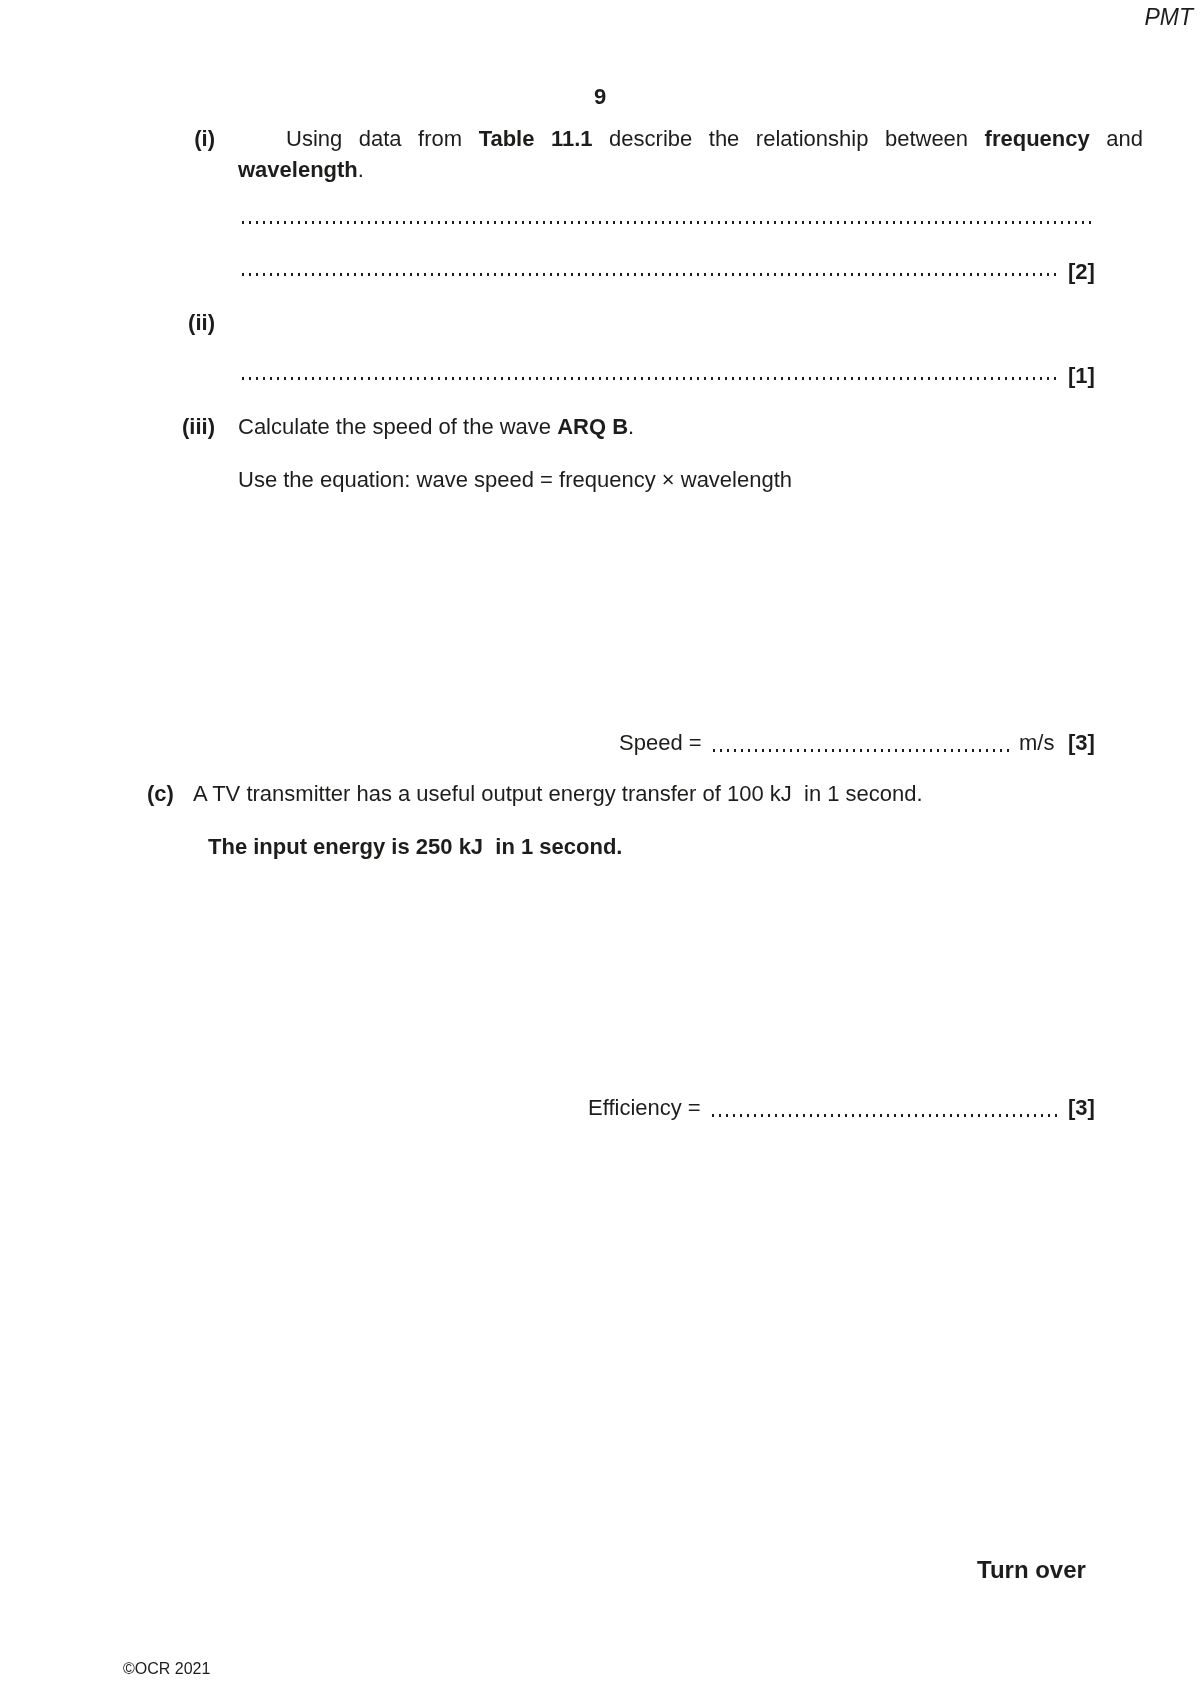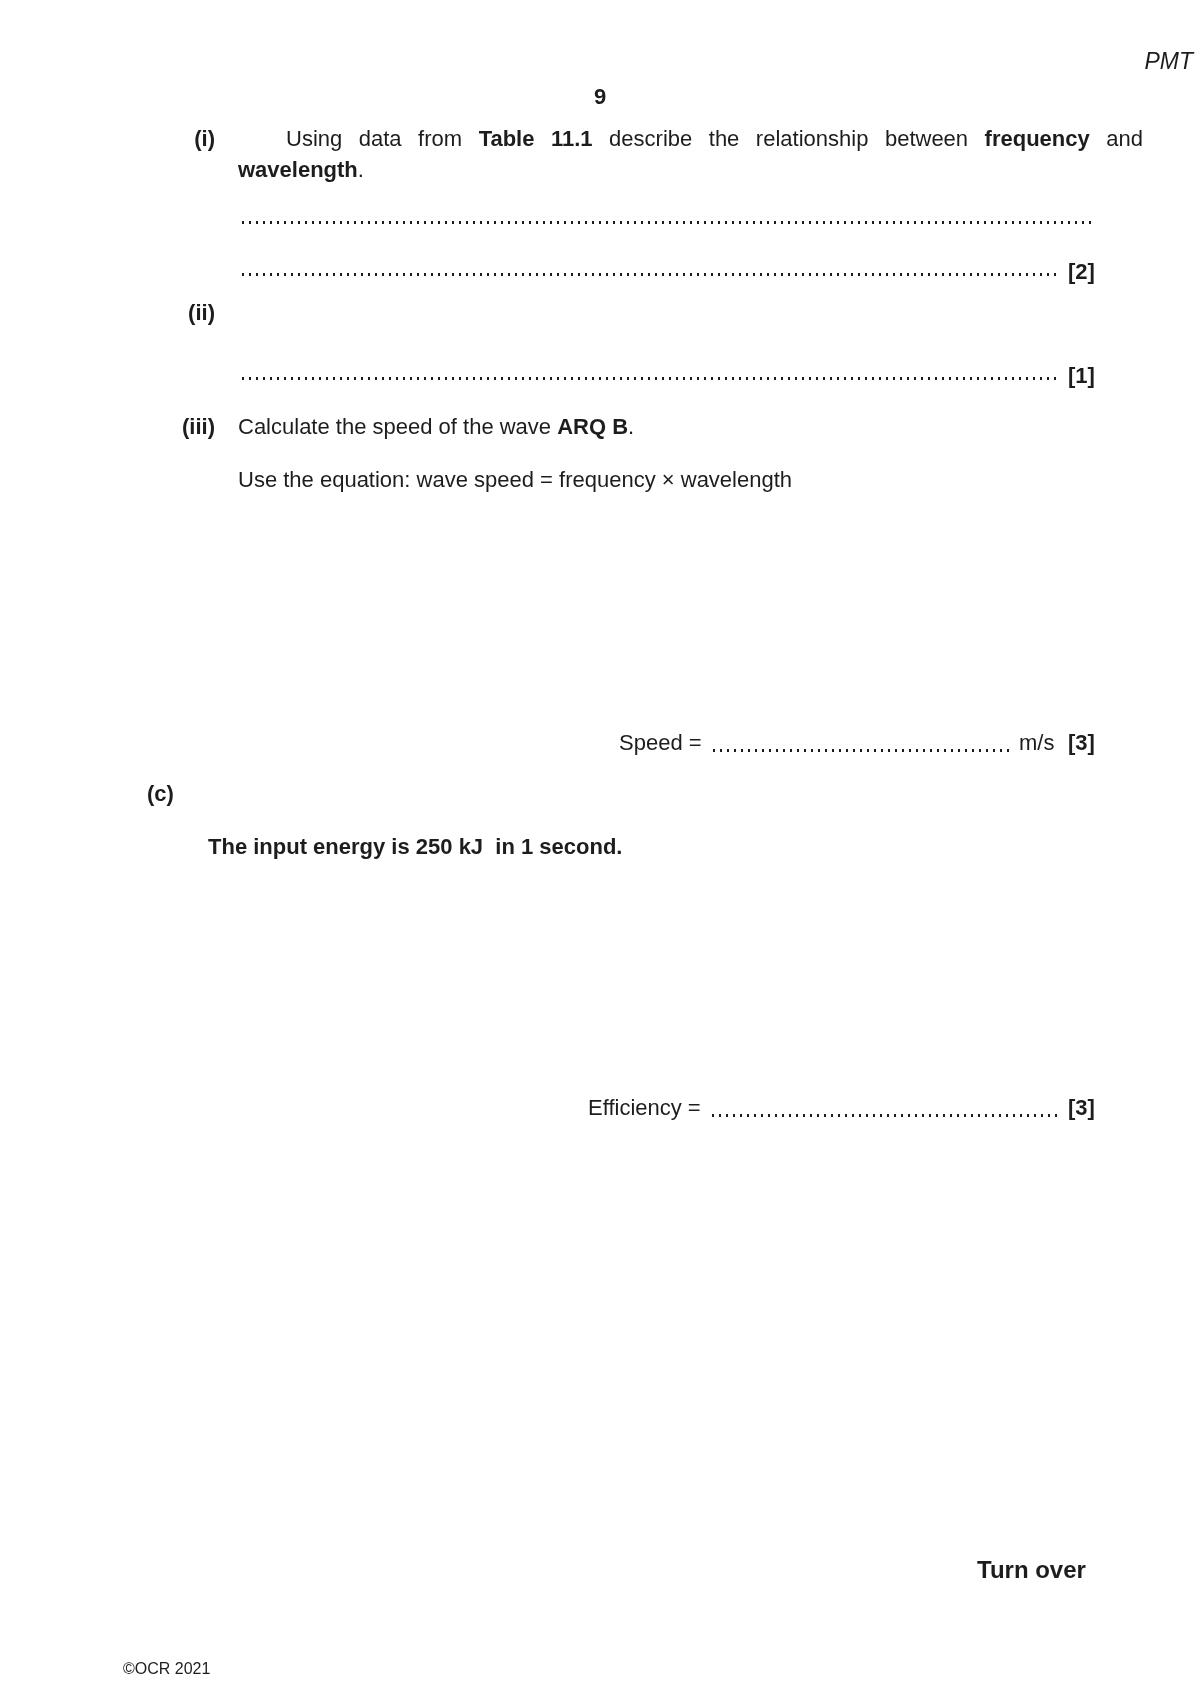--- a/index.html
+++ b/index.html
@@ -17,21 +17,21 @@
   .b { font-weight: bold; }
   .it { font-style: italic; }
   .right { text-align: right; }
   .center { text-align: center; }
   .justify { text-align: justify; text-align-last: justify; margin-left: 48px; }
   .prewrap { white-space: pre-wrap; }
   .dots {
     height: 3px;
     background-image: repeating-linear-gradient(to right, #1d1d1b 0px, #1d1d1b 2.2px, transparent 2.2px, transparent 7px);
   }
-  .watermark { font-size: 23px; line-height: 26px; margin-top: 44px; }
+  .watermark { font-size: 23px; line-height: 26px; }
   .pagenum { font-size: 22px; line-height: 26px; font-weight: bold; }
   .marks { font-size: 22px; line-height: 26px; font-weight: bold; }
   .footer-copy { font-size: 16px; line-height: 18px; }
   .footer-turn { font-size: 24px; line-height: 28px; font-weight: bold; }
 </style>
 </head>
 <body>
 
 <div class="page">
 
@@ -40,35 +40,36 @@
   <div class="abs pagenum center" style="top:84px; left:0; width:1200px;">9</div>
 
   <div class="abs t b right" style="top:126px; left:150px; width:65px;">(i)</div>
   <div class="abs t justify" style="top:126px; left:238px; width:857px;"><span>Using data from </span><span class="b">Table 11.1</span><span> describe the relationship between </span><span class="b">frequency</span><span> and</span></div>
   <div class="abs t" style="top:157px; left:238px;"><span class="b">wavelength</span><span>.</span></div>
 
   <div class="abs dots" style="top:221px; left:242px; width:853px;"></div>
   <div class="abs dots" style="top:273px; left:242px; width:816px;"></div>
   <div class="abs marks" style="top:259px; left:1068px;">[2]</div>
 
-  <div class="abs t b right" style="top:300px; left:150px; width:65px;text-align:right;">(ii)</div>
+  <div class="abs t b right" style="top:310px; left:150px; width:65px;text-align:right;">(ii)</div>
 
   <div class="abs dots" style="top:377px; left:242px; width:816px;"></div>
   <div class="abs marks" style="top:363px; left:1068px;">[1]</div>
 
   <div class="abs t b right" style="top:414px; left:150px; width:65px;">(iii)</div>
   <div class="abs t" style="top:414px; left:238px;"><span>Calculate the speed of the wave </span><span class="b">ARQ B</span><span>.</span></div>
   <div class="abs t" style="top:467px; left:238px;">Use the equation: wave speed = frequency × wavelength</div>
 
   <div class="abs t" style="top:730px; left:619px;">Speed =</div>
   <div class="abs dots" style="top:749px; left:713px; width:297px;"></div>
   <div class="abs t" style="top:730px; left:1019px;">m/s</div>
   <div class="abs marks" style="top:730px; left:1068px;">[3]</div>
 
   <div class="abs t b" style="top:781px; left:147px;">(c)</div>
+  <div class="abs t prewrap" style="top:781px; left:193px;">A TV transmitter has a useful output energy transfer of 100 kJ  in 1 second.</div>
   <div class="abs t prewrap" style="top:834px; left:208px;font-weight:bold;">The input energy is 250 kJ  in 1 second.</div>
 
   <div class="abs t" style="top:1095px; left:588px;">Efficiency =</div>
   <div class="abs dots" style="top:1114px; left:712px; width:346px;"></div>
   <div class="abs marks" style="top:1095px; left:1068px;">[3]</div>
 
   <div class="abs footer-copy" style="top:1660px; left:123px;text-align:right;">©OCR 2021</div>
   <div class="abs footer-turn" style="top:1556px; left:977px;">Turn over</div>
 
 </div>

